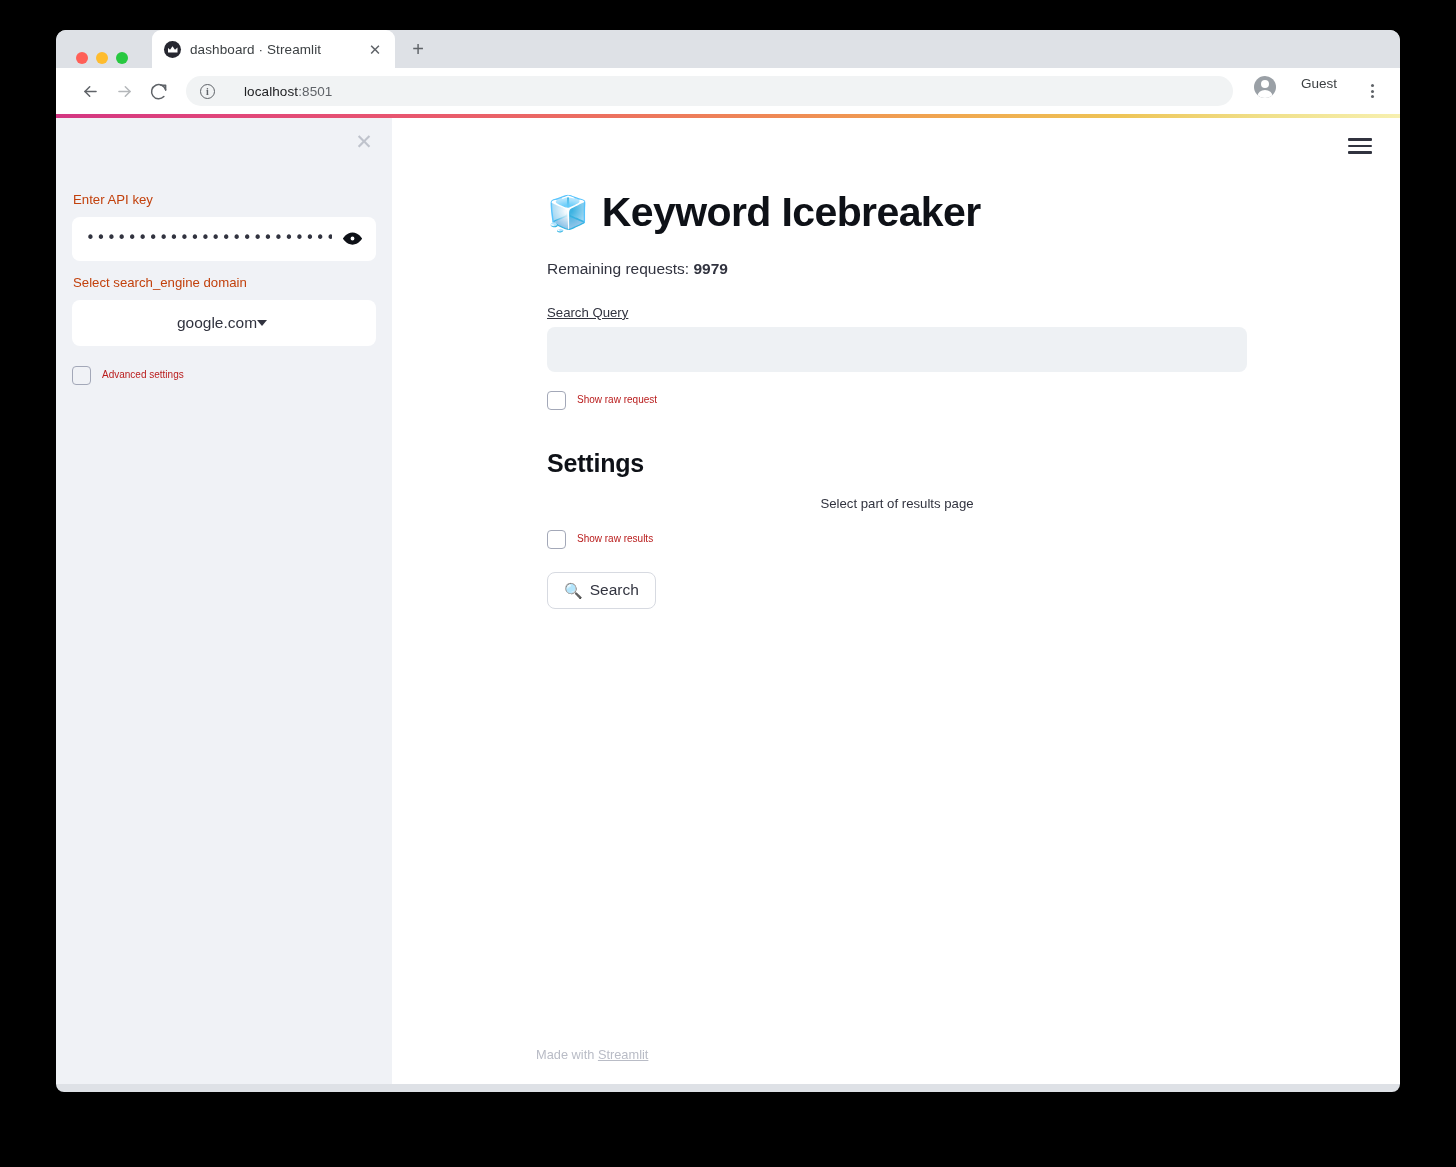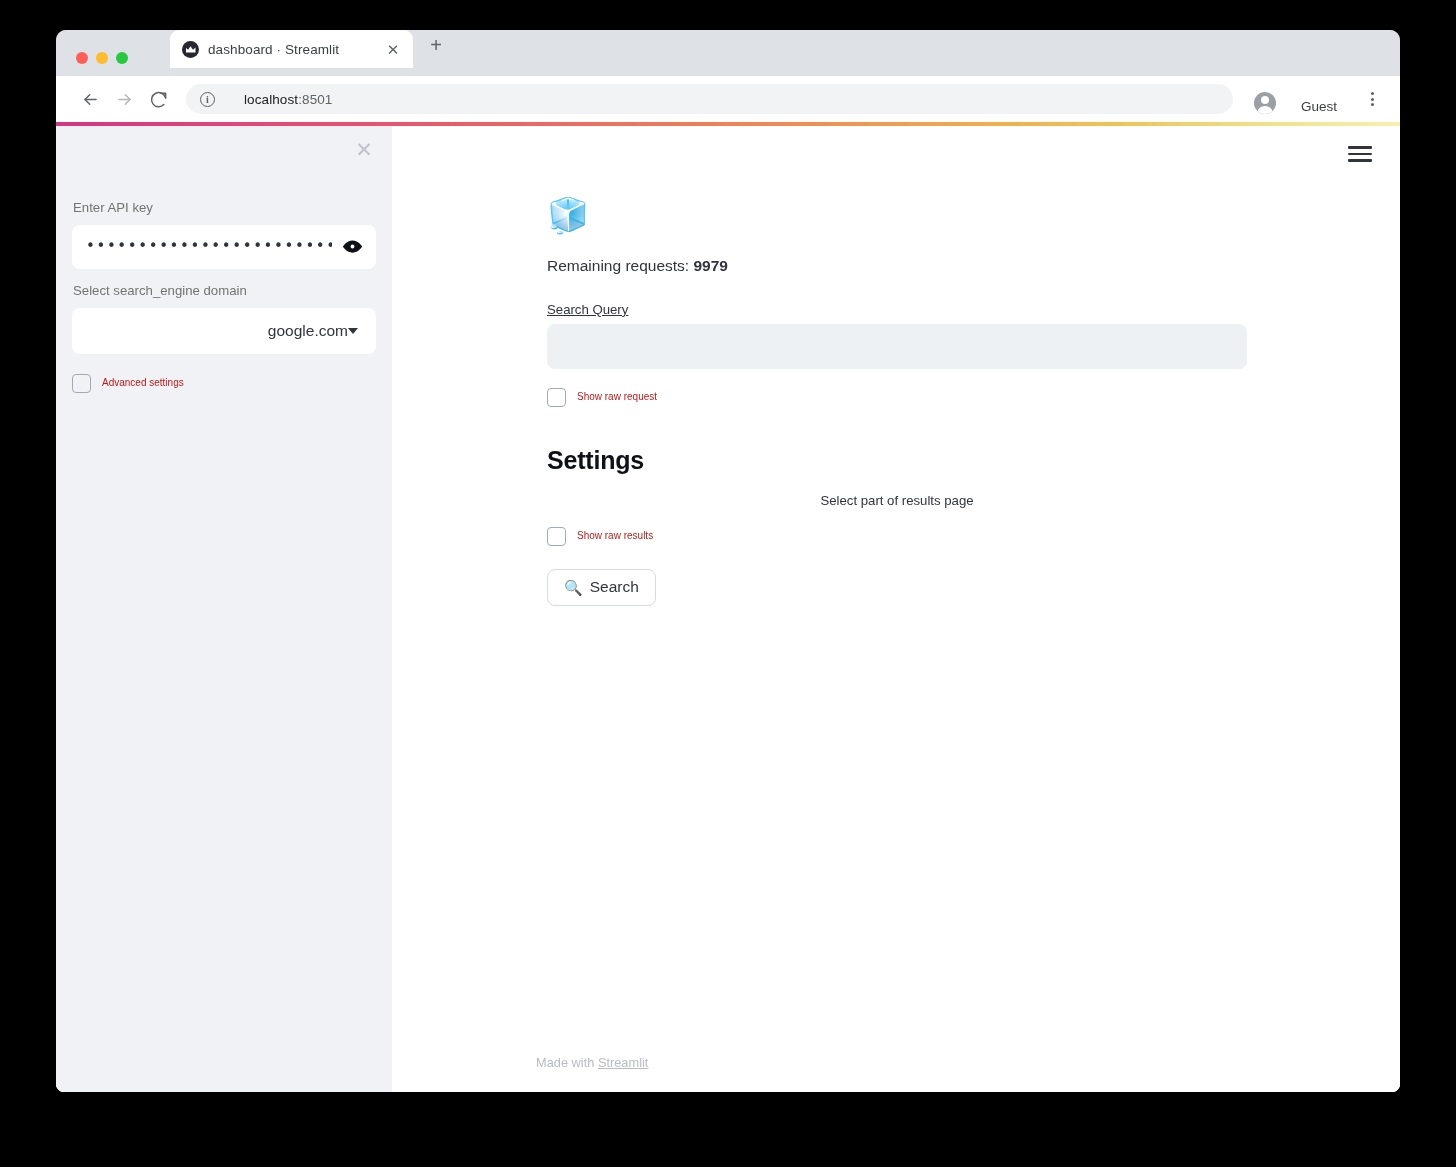--- a/index.html
+++ b/index.html
@@ -20,24 +20,25 @@
     width: 1344px;
     height: 1062px;
     background: #dee1e6;
     border-radius: 10px 10px 8px 8px;
     overflow: hidden;
     box-shadow: 0 18px 50px rgba(0,0,0,0.55);
   }
 
   .tab-strip {
     position: relative;
-    height: 46px;
+    height: 38px;
     background: #dee1e6;
     display: flex;
-    padding-left: 36px;
+    align-items: flex-end;
+    padding-left: 18px;
   }
 
   .traffic-lights {
     position: absolute;
     left: 20px;
     top: 22px;
     display: flex;
     gap: 8px;
     align-items: center;
   }
@@ -140,21 +141,21 @@
     font-size: 13.5px;
     color: #202124;
     letter-spacing: 0.1px;
     padding-left: 20px;
   }
   .omnibox .url .host { color: #202124; }
   .omnibox .url .port { color: #5f6368; }
 
   .profile-chip {
     display: flex;
-    align-items: flex-end;
+    align-items: flex-start;
     gap: 25px;
     height: 30px;
     padding: 0 13px 0 5px;
     border-radius: 15px;
     margin-left: 14px;
     flex: 0 0 auto;
   }
   .avatar {
     width: 22px; height: 22px;
     border-radius: 50%;
@@ -229,21 +230,21 @@
     display: flex; align-items: center; justify-content: center;
     color: #bfc3cc;
     font-size: 21px;
     line-height: 1;
     font-family: "DejaVu Sans", sans-serif;
   }
 
   .field { margin-bottom: 0; }
   .field-label {
     font-size: 13.2px;
-    color: #737373;
+    color: #c2410c;
     margin-bottom: 7px;
     line-height: 1.5;
   }
   .sidebar .field-label { padding-left: 1px; }
 
   .text-input {
     height: 44px;
     background: #ffffff;
     border-radius: 8px;
     display: flex;
@@ -262,21 +263,21 @@
     line-height: 1;
   }
   .eye-icon { width: 24px; height: 24px; flex: 0 0 auto; display:flex; align-items:center; justify-content:center; }
 
   .select-box {
     height: 46px;
     background: #ffffff;
     border-radius: 8px;
     display: flex;
     align-items: center;
-    justify-content: flex-end;
+    justify-content: center;
     padding: 0 14px 0 14px;
   }
   .select-value { font-size: 15.5px; color: #31333f; }
   .select-value.placeholder { color: #808495; }
   .caret {
     width: 0; height: 0;
     border-left: 5px solid transparent;
     border-right: 5px solid transparent;
     border-top: 6px solid #31333f;
     margin-right: 4px;
@@ -516,20 +517,21 @@
         <div class="hamburger">
             <i></i>
             <i></i>
             <i></i>
           </div>
 
         <div class="content">
 
           <h1 class="app-title">
             <span class="title-emoji">🧊</span>
+            <span class="title-text">Keyword Icebreaker</span>
           </h1>
 
           <div class="remaining"><span>Remaining requests: </span><b>9979</b></div>
 
           <div class="query-label">Search Query</div>
           <div class="textarea-box"></div>
 
           <div class="checkbox-row">
             <span class="cbox"></span>
             <span class="cbox-label">Show raw request</span>

